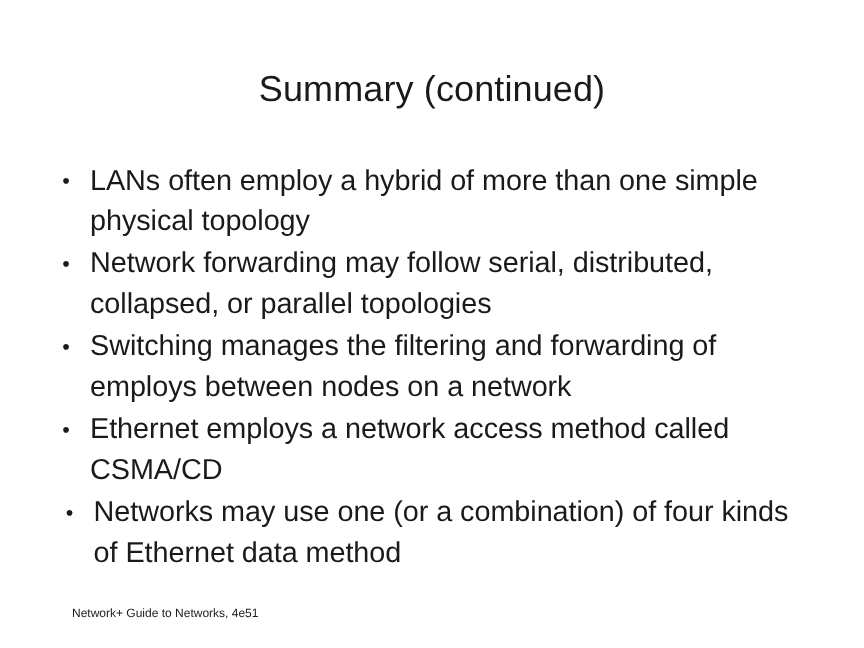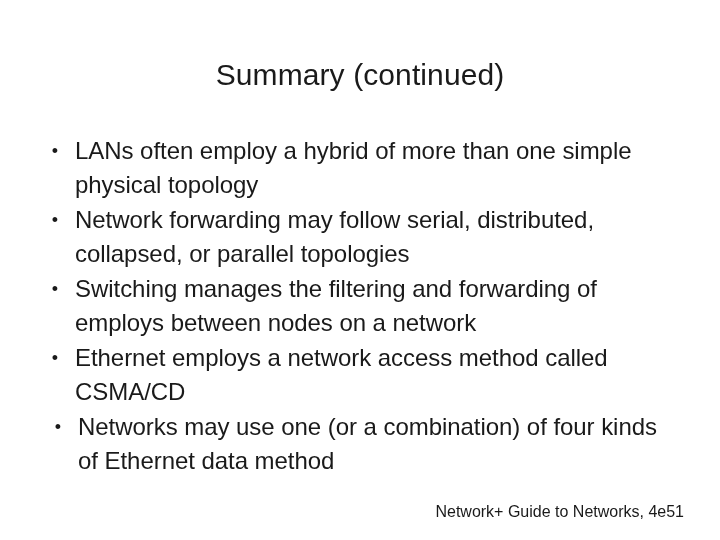--- a/index.html
+++ b/index.html
@@ -87,22 +87,22 @@
 
   
   .footer {
     position: absolute;
     left: 60px;
     right: 36px;
     top: 500px;
     height: 24px;
     display: flex;
     align-items: center;
-    justify-content: flex-end;
-    font-size: 16px;
+    justify-content: flex-start;
+    font-size: 10px;
     line-height: 20px;
     color: #1a1a1a;
   }
 
   .footer-source {
     white-space: nowrap;
   }
 
   .footer-page {
     white-space: nowrap;

